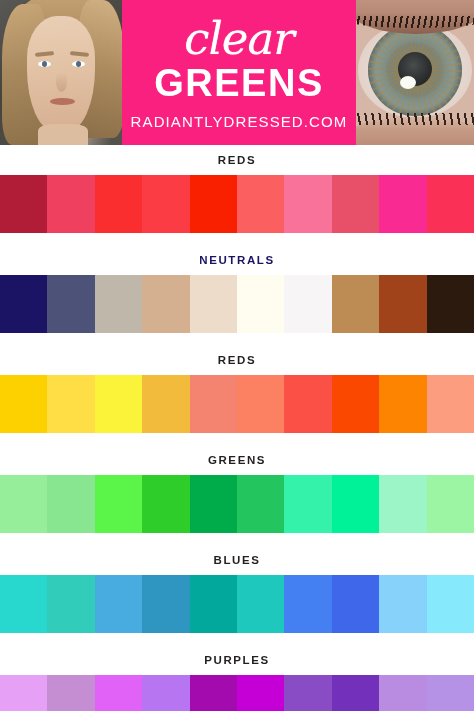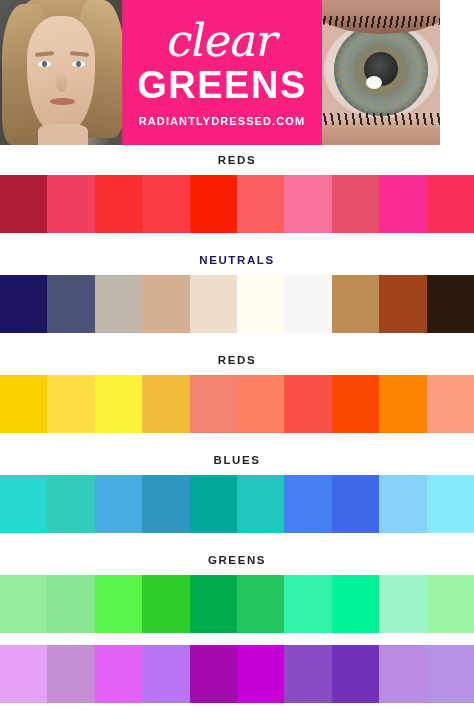--- a/index.html
+++ b/index.html
@@ -21,21 +21,21 @@
     width: 474px;
     height: 711px;
     background: #ffffff;
     overflow: hidden;
   }
 
   
   .header {
     position: relative;
     display: flex;
-    width: 440px;
+    width: 474px;
     height: 145px;
     overflow: hidden;
   }
 
   .photo-portrait {
     position: relative;
     width: 122px;
     height: 145px;
     overflow: hidden;
     background: #4c4b49;
@@ -153,22 +153,22 @@
     font-family: "Liberation Sans", sans-serif;
     font-weight: 700;
     font-size: 38px;
     line-height: 1;
     color: #ffffff;
     letter-spacing: 1.5px;
     margin-top: 4px;
   }
   .title-url {
     font-family: "Liberation Sans", sans-serif;
-    font-weight: 700;
-    font-size: 11px;
+    font-weight: 400;
+    font-size: 15px;
     line-height: 1;
     color: #ffffff;
     letter-spacing: 1.1px;
     margin-top: 12px;
   }
 
   .photo-eye {
     position: relative;
     width: 118px;
     height: 145px;
@@ -366,52 +366,53 @@
           <div class="swatch" title="#f4836f" style="background: rgb(244, 131, 111);"></div>
           <div class="swatch" title="#fc8163" style="background: rgb(252, 129, 99);"></div>
           <div class="swatch" title="#fb5046" style="background: rgb(251, 80, 70);"></div>
           <div class="swatch" title="#fa4800" style="background: rgb(250, 72, 0);"></div>
           <div class="swatch" title="#fd8400" style="background: rgb(253, 132, 0);"></div>
           <div class="swatch" title="#fb9d7e" style="background: rgb(251, 157, 126);"></div>
         </div>
         <div class="spacer-sm"></div>
       </div>
       <div class="section">
+        <div class="section-label" style="color: rgb(35, 31, 32);">GREENS</div>
+        <div class="swatch-row">
+          <div class="swatch" title="#96ee9a" style="background: rgb(150, 238, 154);"></div>
+          <div class="swatch" title="#87e68f" style="background: rgb(135, 230, 143);"></div>
+          <div class="swatch" title="#5bf54a" style="background: rgb(91, 245, 74);"></div>
+          <div class="swatch" title="#2ecd2a" style="background: rgb(46, 205, 42);"></div>
+          <div class="swatch" title="#00ac49" style="background: rgb(0, 172, 73);"></div>
+          <div class="swatch" title="#22c55e" style="background: rgb(34, 197, 94);"></div>
+          <div class="swatch" title="#35f2ab" style="background: rgb(53, 242, 171);"></div>
+          <div class="swatch" title="#00f298" style="background: rgb(0, 242, 152);"></div>
+          <div class="swatch" title="#9cf5c6" style="background: rgb(156, 245, 198);"></div>
+          <div class="swatch" title="#9bf5a3" style="background: rgb(155, 245, 163);"></div>
+        </div>
+        <div class="spacer-sm"></div>
+      </div>
+      <div class="section">
         <div class="section-label" style="color: rgb(35, 31, 32);">BLUES</div>
         <div class="swatch-row">
           <div class="swatch" title="#28d8ce" style="background: rgb(40, 216, 206);"></div>
           <div class="swatch" title="#32ccba" style="background: rgb(50, 204, 186);"></div>
           <div class="swatch" title="#48ace0" style="background: rgb(72, 172, 224);"></div>
           <div class="swatch" title="#2e96c1" style="background: rgb(46, 150, 193);"></div>
           <div class="swatch" title="#03a89c" style="background: rgb(3, 168, 156);"></div>
           <div class="swatch" title="#1fc8bd" style="background: rgb(31, 200, 189);"></div>
           <div class="swatch" title="#4580f3" style="background: rgb(69, 128, 243);"></div>
           <div class="swatch" title="#3f67ea" style="background: rgb(63, 103, 234);"></div>
           <div class="swatch" title="#86d2fb" style="background: rgb(134, 210, 251);"></div>
           <div class="swatch" title="#86e9fc" style="background: rgb(134, 233, 252);"></div>
         </div>
         <div class="spacer-sm"></div>
       </div>
       <div class="section">
-        <div class="section-label" style="color: rgb(35, 31, 32);">GREENS</div>
-        <div class="swatch-row">
-          <div class="swatch" title="#96ee9a" style="background: rgb(150, 238, 154);"></div>
-          <div class="swatch" title="#87e68f" style="background: rgb(135, 230, 143);"></div>
-          <div class="swatch" title="#5bf54a" style="background: rgb(91, 245, 74);"></div>
-          <div class="swatch" title="#2ecd2a" style="background: rgb(46, 205, 42);"></div>
-          <div class="swatch" title="#00ac49" style="background: rgb(0, 172, 73);"></div>
-          <div class="swatch" title="#22c55e" style="background: rgb(34, 197, 94);"></div>
-          <div class="swatch" title="#35f2ab" style="background: rgb(53, 242, 171);"></div>
-          <div class="swatch" title="#00f298" style="background: rgb(0, 242, 152);"></div>
-          <div class="swatch" title="#9cf5c6" style="background: rgb(156, 245, 198);"></div>
-          <div class="swatch" title="#9bf5a3" style="background: rgb(155, 245, 163);"></div>
-        </div>
-        <div class="spacer-sm"></div>
-      </div>
-      <div class="section">
+        <div class="section-label" style="color: rgb(35, 31, 32);">PURPLES</div>
         <div class="swatch-row">
           <div class="swatch" title="#e6a0f5" style="background: rgb(230, 160, 245);"></div>
           <div class="swatch" title="#c68ed2" style="background: rgb(198, 142, 210);"></div>
           <div class="swatch" title="#e062f7" style="background: rgb(224, 98, 247);"></div>
           <div class="swatch" title="#b775f2" style="background: rgb(183, 117, 242);"></div>
           <div class="swatch" title="#a40bae" style="background: rgb(164, 11, 174);"></div>
           <div class="swatch" title="#c400d6" style="background: rgb(196, 0, 214);"></div>
           <div class="swatch" title="#8a4cc4" style="background: rgb(138, 76, 196);"></div>
           <div class="swatch" title="#7230bb" style="background: rgb(114, 48, 187);"></div>
           <div class="swatch" title="#b98ce2" style="background: rgb(185, 140, 226);"></div>

